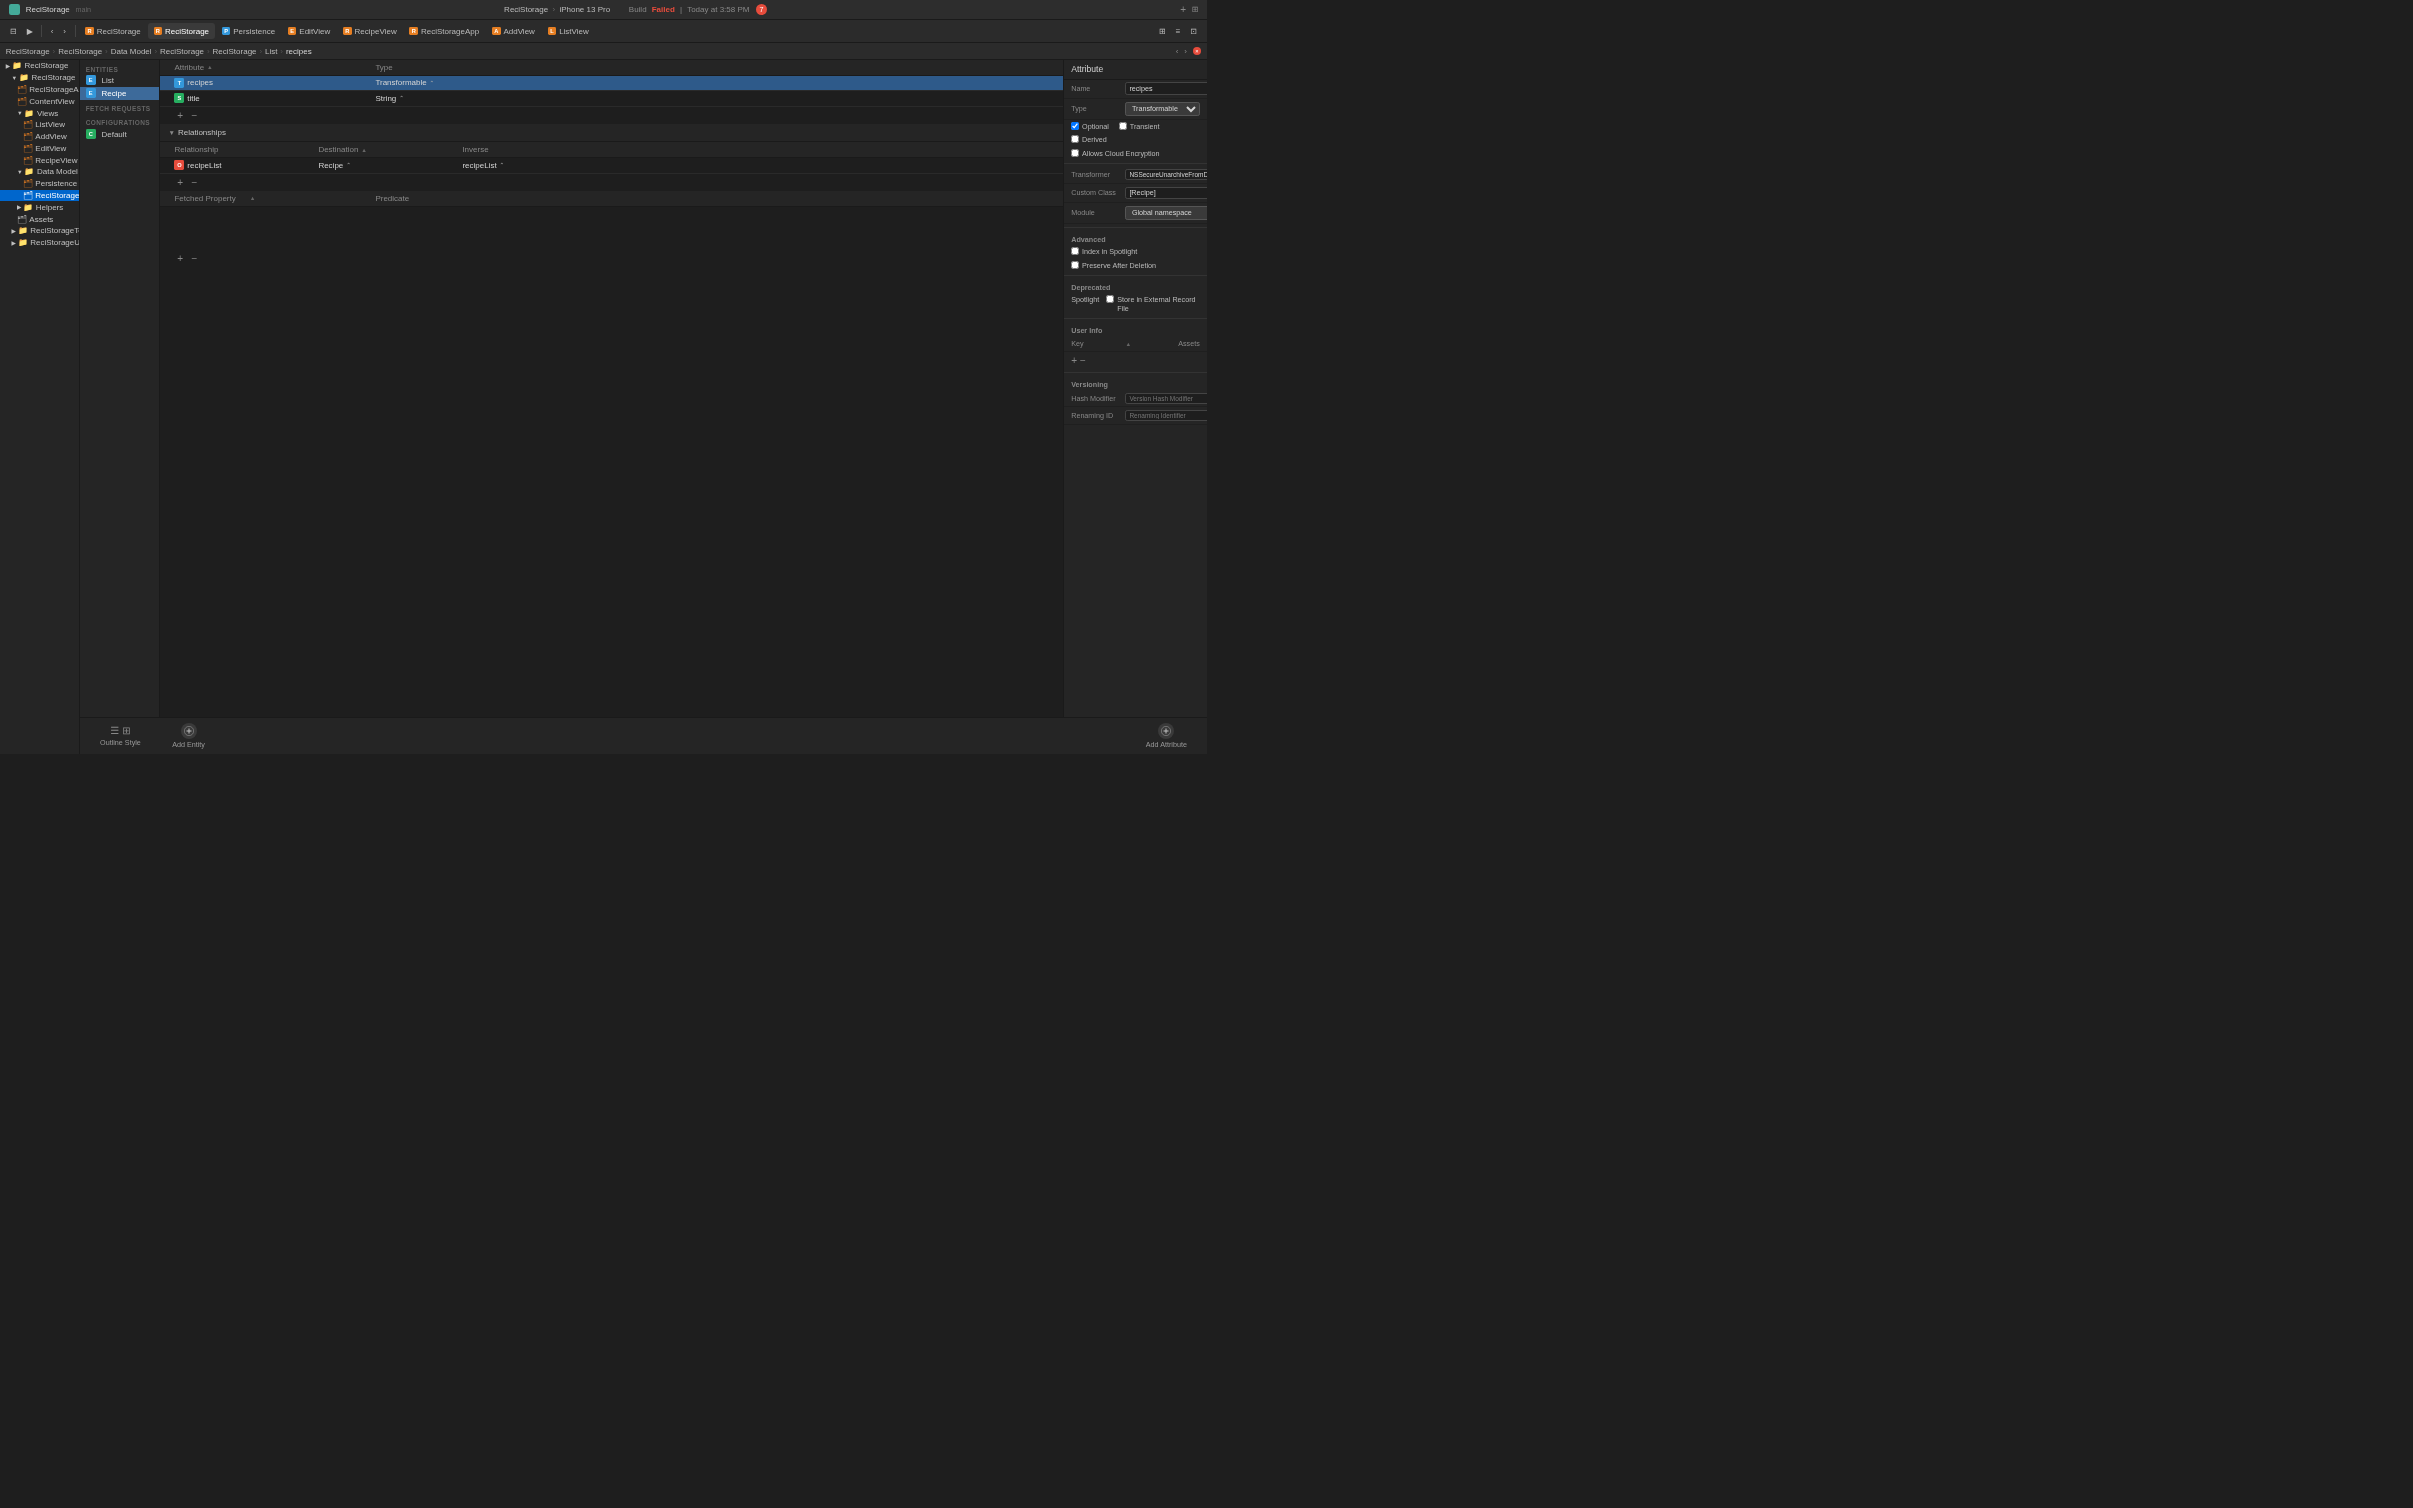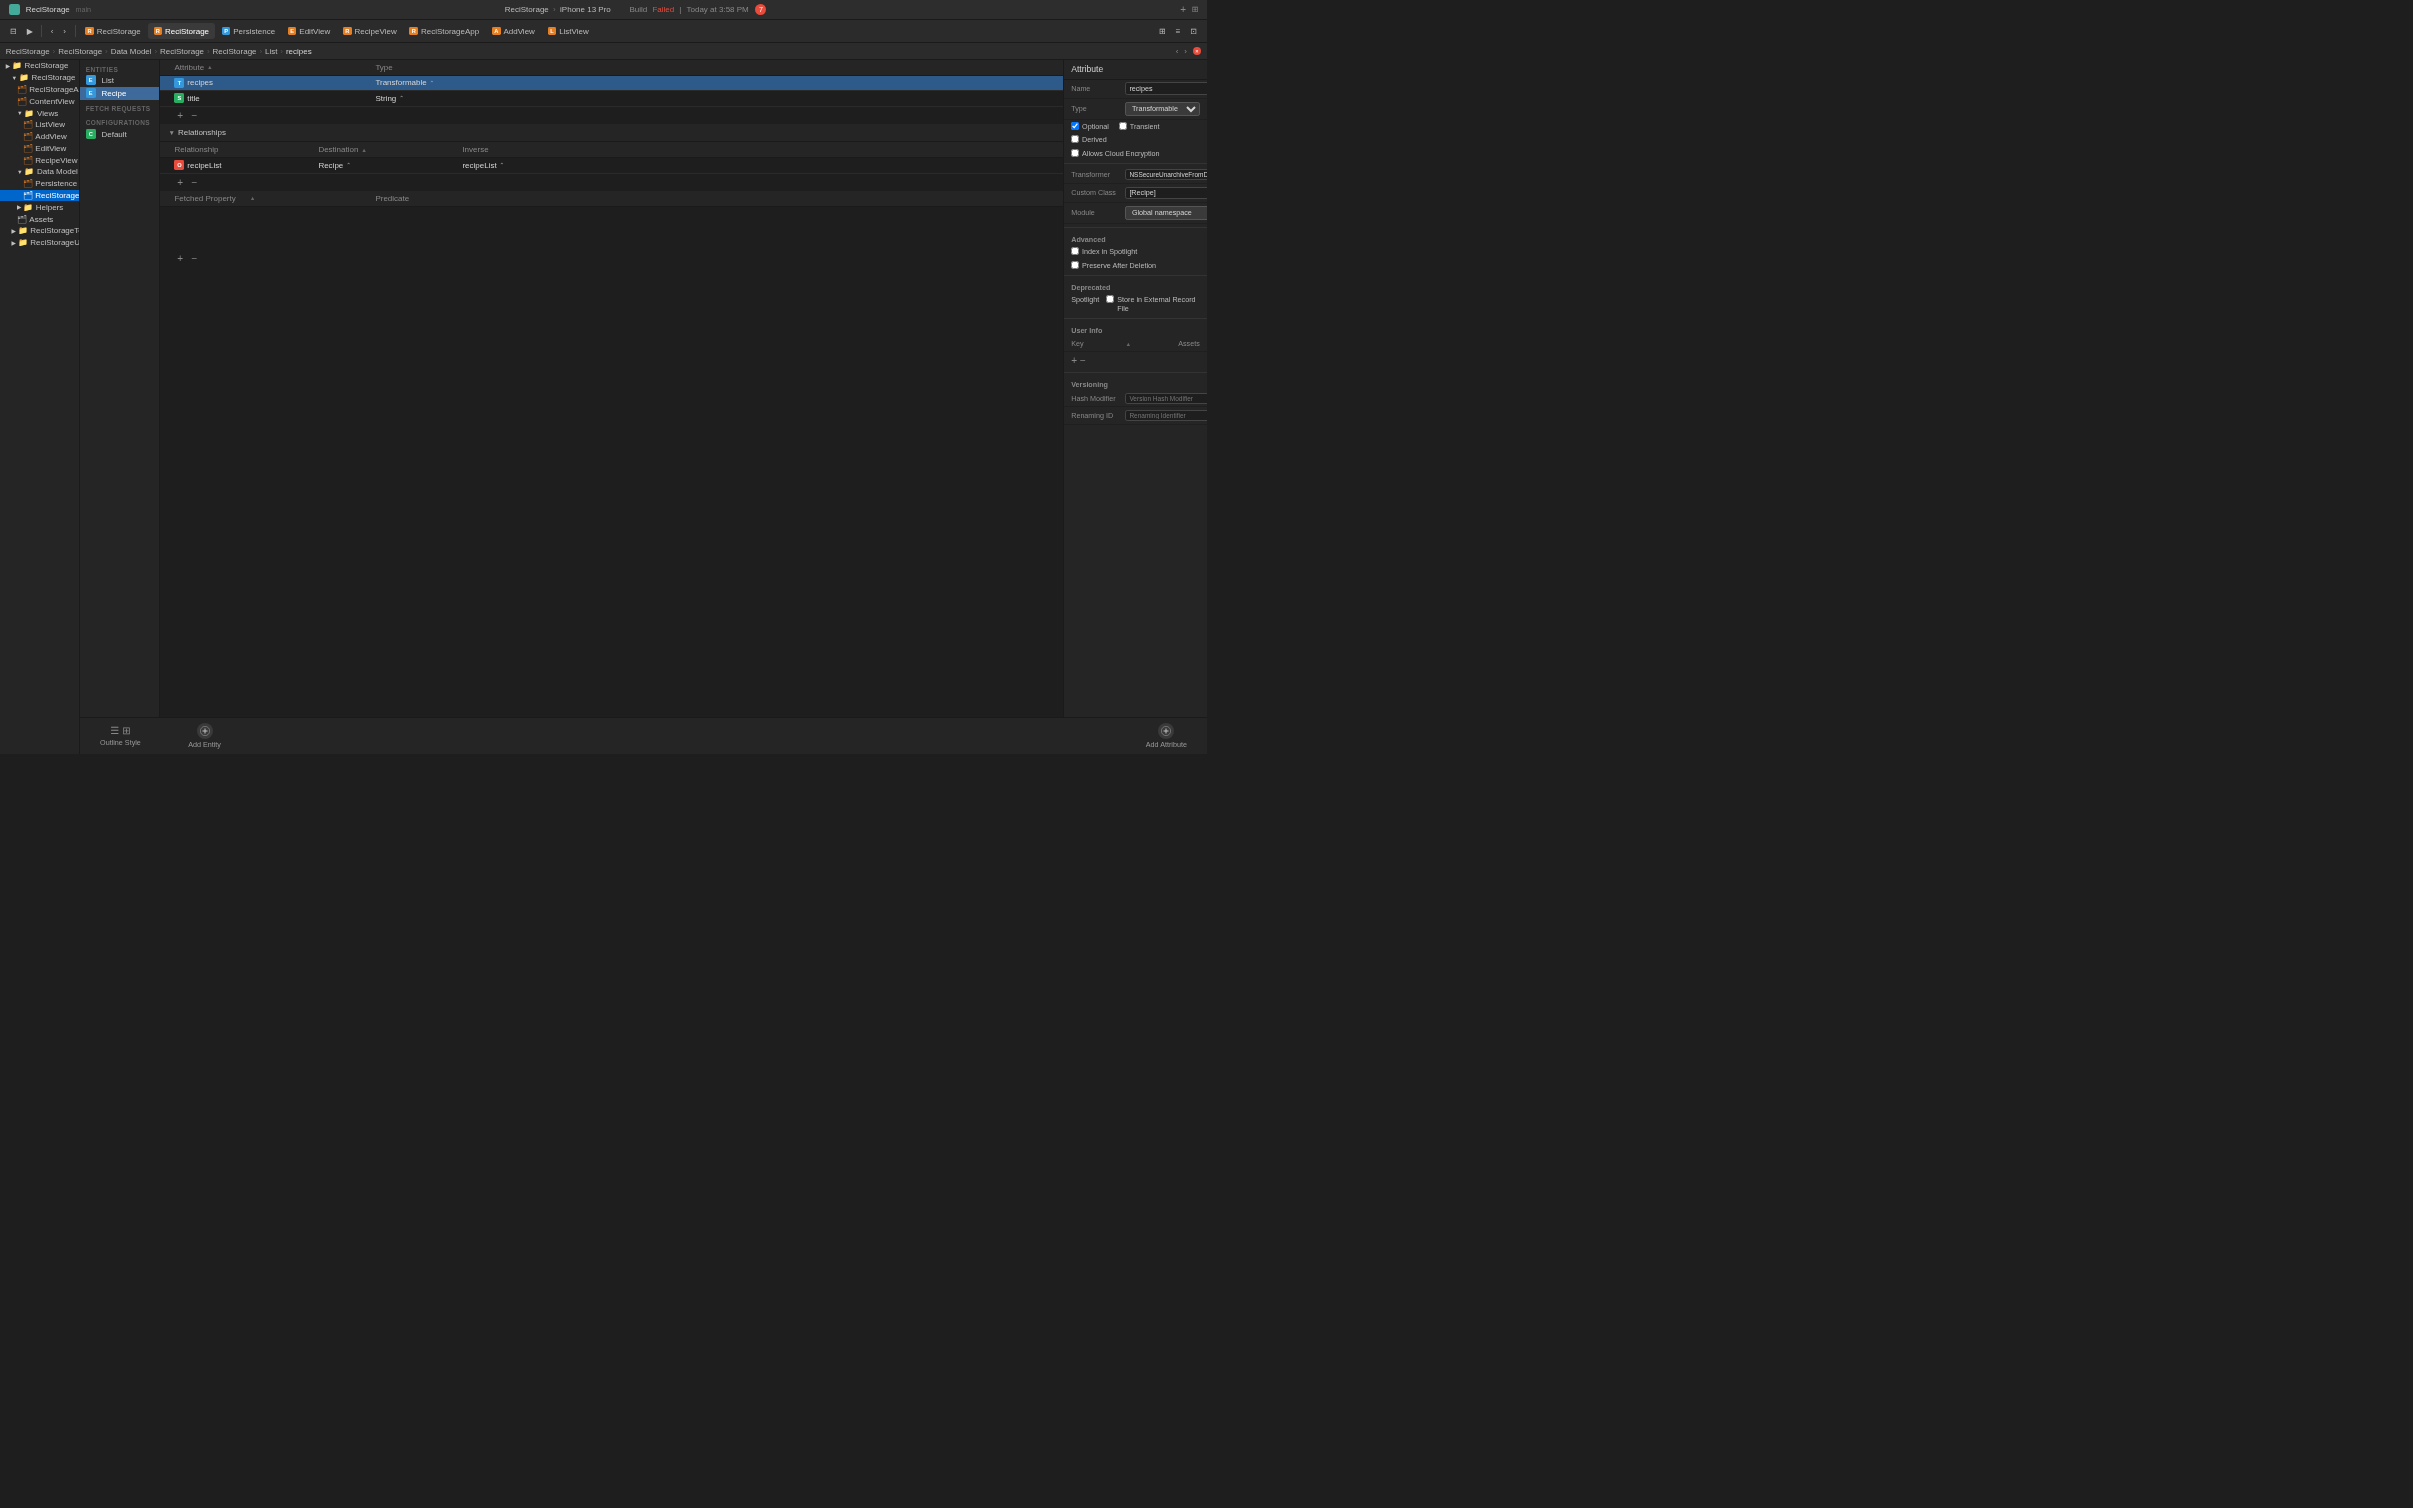--- a/index.html
+++ b/index.html
@@ -48,21 +48,21 @@
       height: 11.5px;
       background: #4a9;
       border-radius: 2.2px;
     }
     .app-name {
       font-size: 8px;
       color: #d4d4d4;
       font-weight: 500;
     }
     .breadcrumb-sep { color: #666; }
-    .build-failed { color: #e74c3c; font-weight: 400; }
+    .build-failed { color: #e74c3c; font-weight: 700; }
     .error-badge {
       background: #e74c3c;
       color: white;
       border-radius: 7.2px;
       padding: 0.7px 3.6px;
       font-size: 7.2px;
     }
 
     
     .toolbar {
@@ -838,21 +838,21 @@
     </div>
 
     <div class="bottom-toolbar">
       <div class="bottom-btn">
         <div style="display:flex; gap:2.9px">
           <span style="font-size:10px; color:#888">☰</span>
           <span style="font-size:10px; color:#888">⊞</span>
         </div>
         <span class="bottom-btn-label">Outline Style</span>
       </div>
-      <div class="bottom-btn" style="margin-left: 36px">
+      <div class="bottom-btn" style="margin-left: 20px">
         <div class="bottom-btn-icon">
           <svg width="10" height="10" viewBox="0 0 14 14" fill="none">
             <circle cx="7" cy="7" r="6.5" stroke="#888"></circle>
             <line x1="7" y1="3.5" x2="7" y2="10.5" stroke="#bbb" stroke-width="1.5"></line>
             <line x1="3.5" y1="7" x2="10.5" y2="7" stroke="#bbb" stroke-width="1.5"></line>
           </svg>
         </div>
         <span class="bottom-btn-label">Add Entity</span>
       </div>
       <div class="bottom-spacer"></div>

